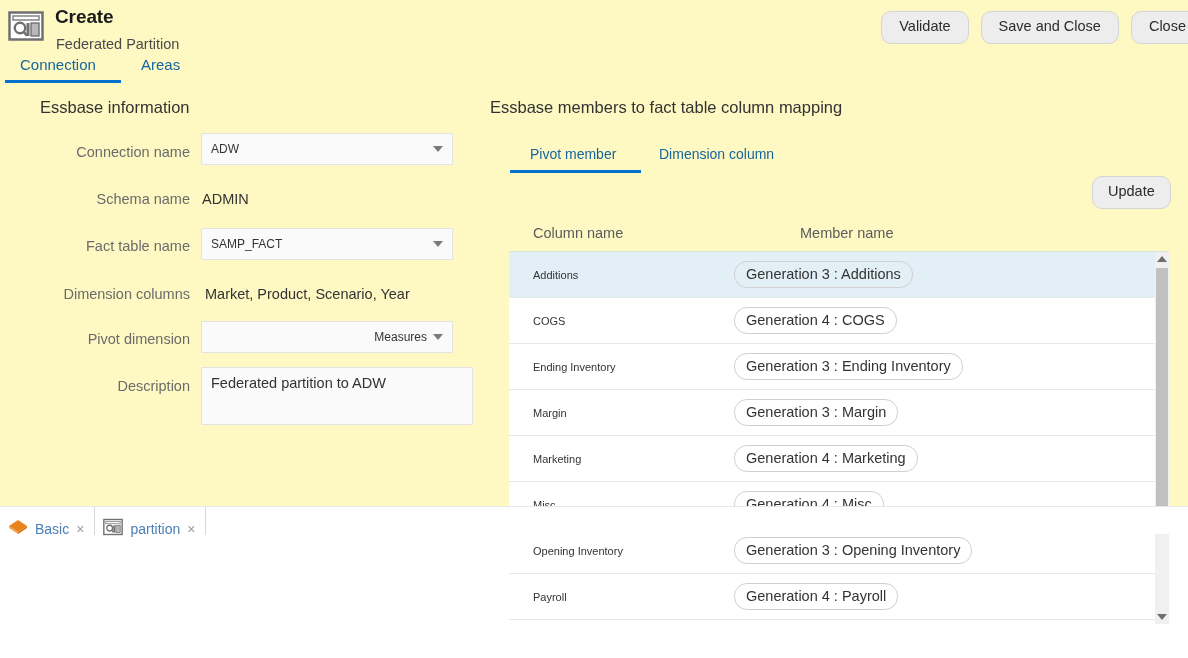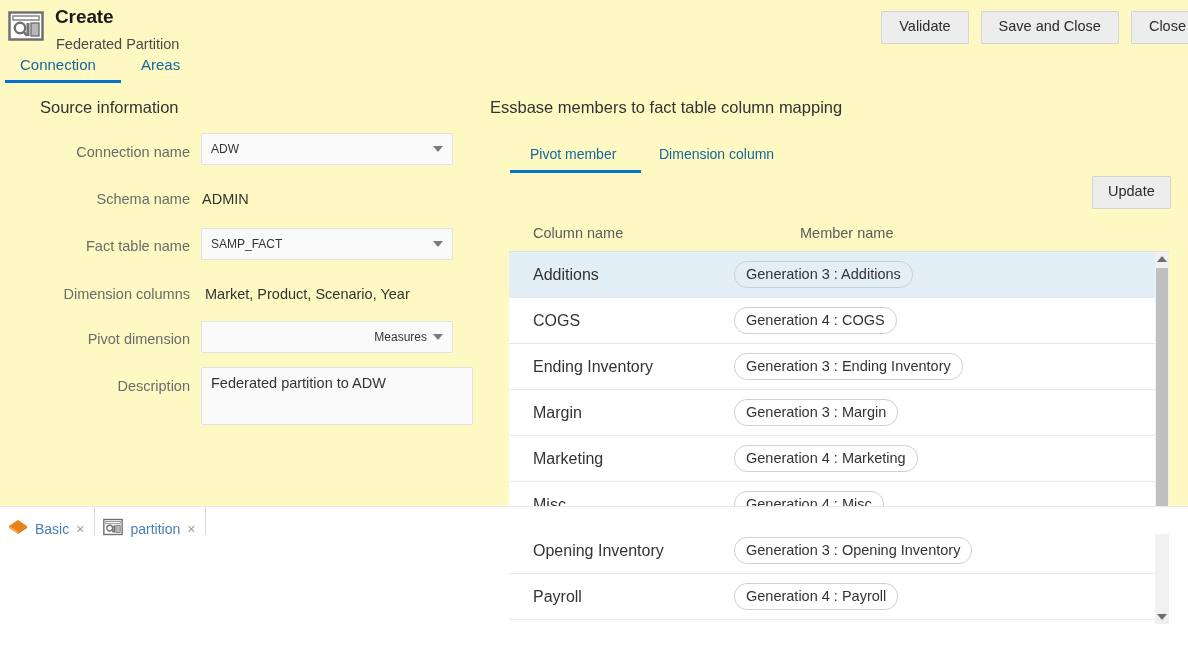--- a/index.html
+++ b/index.html
@@ -39,21 +39,21 @@
     position: absolute; right: -16px; top: 11px;
     display: flex; gap: 12px; align-items: flex-start;
   }
   .btn {
     background: #ededed;
     border: 1px solid #d4d4d4;
     color: #2b2b2b;
     font-size: 14.5px;
     font-family: "Liberation Sans", sans-serif;
     padding: 7px 17px 8px 17px;
-    border-radius: 1px;
+    border-radius: 10px;
     cursor: pointer;
     white-space: nowrap;
     line-height: 1.1;
   }
 
   
   .maintabs {
     position: absolute; left: 0; top: 56px;
     width: 1188px; height: 26px;
   }
@@ -163,21 +163,21 @@
     position: relative;
     height: 46px;
     border-bottom: 1px solid #e8e8e8;
     display: flex; align-items: center;
     background: #ffffff;
     cursor: pointer;
   }
   .trow.selected { background: #e3eff6; }
   .cell-col {
     position: absolute; left: 24px;
-    font-size: 16px; color: #333333;
+    font-size: 11px; color: #333333;
   }
   .chip {
     position: absolute; left: 225px;
     border: 1px solid #d0d0d0;
     border-radius: 13px;
     padding: 4px 11px 5px 11px;
     font-size: 14.5px; color: #333333;
     background: transparent;
     white-space: nowrap;
     cursor: pointer;
@@ -255,21 +255,21 @@
     <button class="btn">Save and Close</button>
     <button class="btn">Close</button>
   </div>
 
   <div class="maintabs">
     <div class="maintab t0">Connection</div>
     <div class="maintab t1">Areas</div>
   </div>
   <div class="maintab-underline"></div>
 
-  <div class="section-title" id="src-title">Source information</div>
+  <div class="section-title" id="src-title">Essbase information</div>
 
   <div class="frow-label" style="left:20px; top:144px;">Connection name</div>
   <div class="select" style="left:201px; top:133px;">
     <span class="sel-val">ADW</span>
     <span class="caret"></span>
   </div>
 
   <div class="frow-label" style="left:20px; top:191px;">Schema name</div>
   <div class="frow-static" style="left:202px; top:191px;">ADMIN</div>
 

